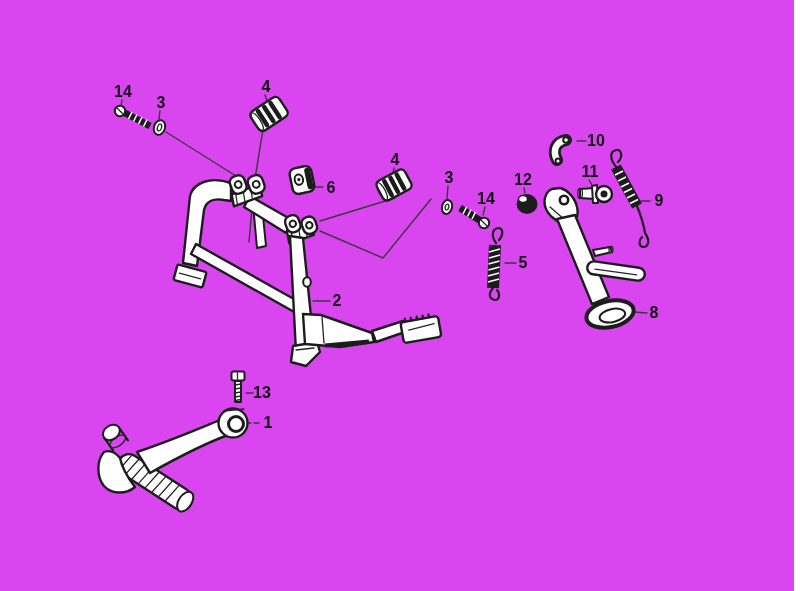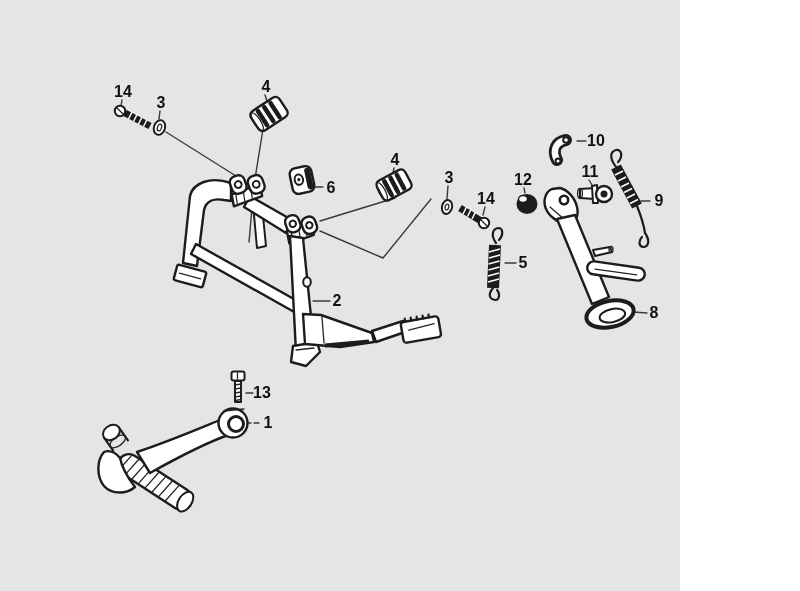--- a/index.html
+++ b/index.html
@@ -1,16 +1,16 @@
 <!DOCTYPE html>
 <html><head>
 <meta charset="utf-8">
 <style>
   html,body{margin:0;padding:0;background:#ffffff;}
-  #canvas{position:relative;width:680px;height:591px;background:#e5e5e5;overflow:hidden;
+  #canvas{position:relative;width:794px;height:591px;background:#d946ef;overflow:hidden;
           font-family:"Liberation Sans",sans-serif;}
   svg{display:block;}
   .ol{fill:#ffffff;stroke:#1c1c1c;stroke-width:2.4;stroke-linejoin:round;}
   .ol2{fill:#ffffff;stroke:#1c1c1c;stroke-width:2;stroke-linejoin:round;}
   .ln{fill:none;stroke:#1c1c1c;stroke-width:2.2;stroke-linecap:round;stroke-linejoin:round;}
   .thin{fill:none;stroke:#242424;stroke-width:1.3;stroke-linecap:round;}
   .dark{fill:#1c1c1c;stroke:none;}
   .coil{stroke:#1c1c1c;stroke-linecap:butt;fill:none;}
   .wtick{stroke:#ffffff;stroke-width:1.6;stroke-linecap:butt;fill:none;}
   .leader{fill:none;stroke:#3a3a3a;stroke-width:1.4;stroke-linecap:round;stroke-linejoin:round;}

